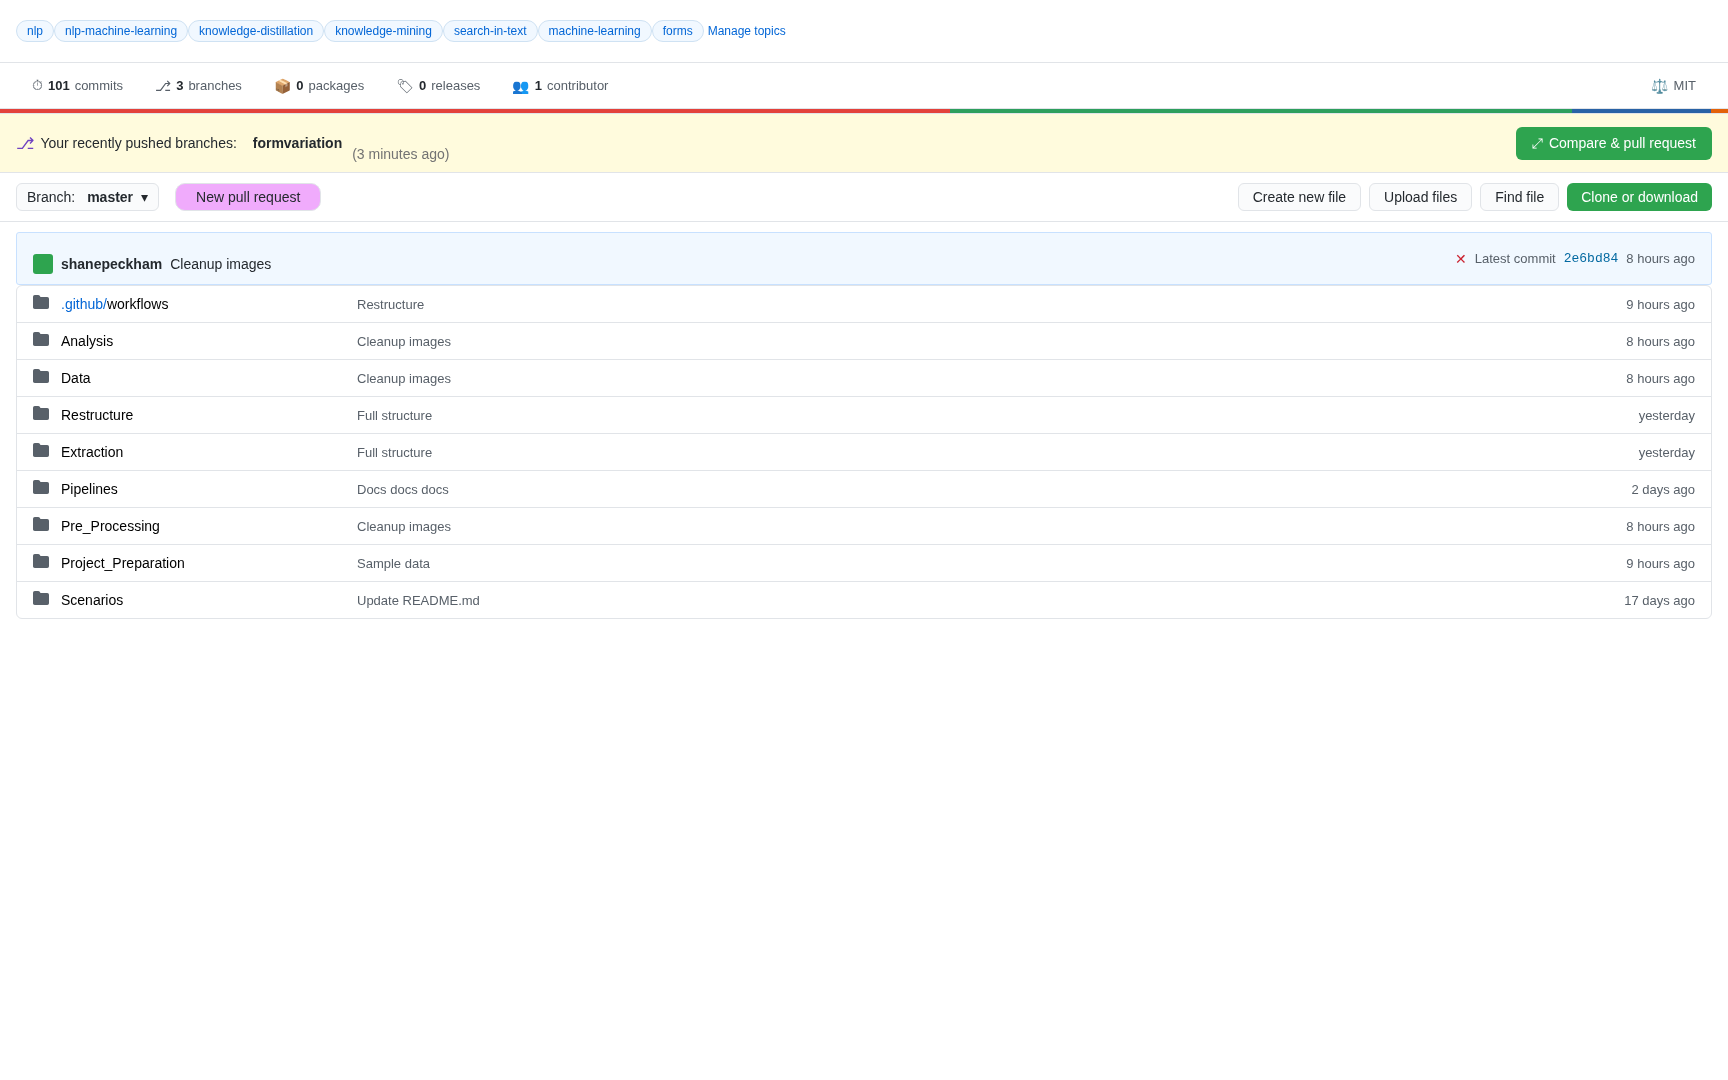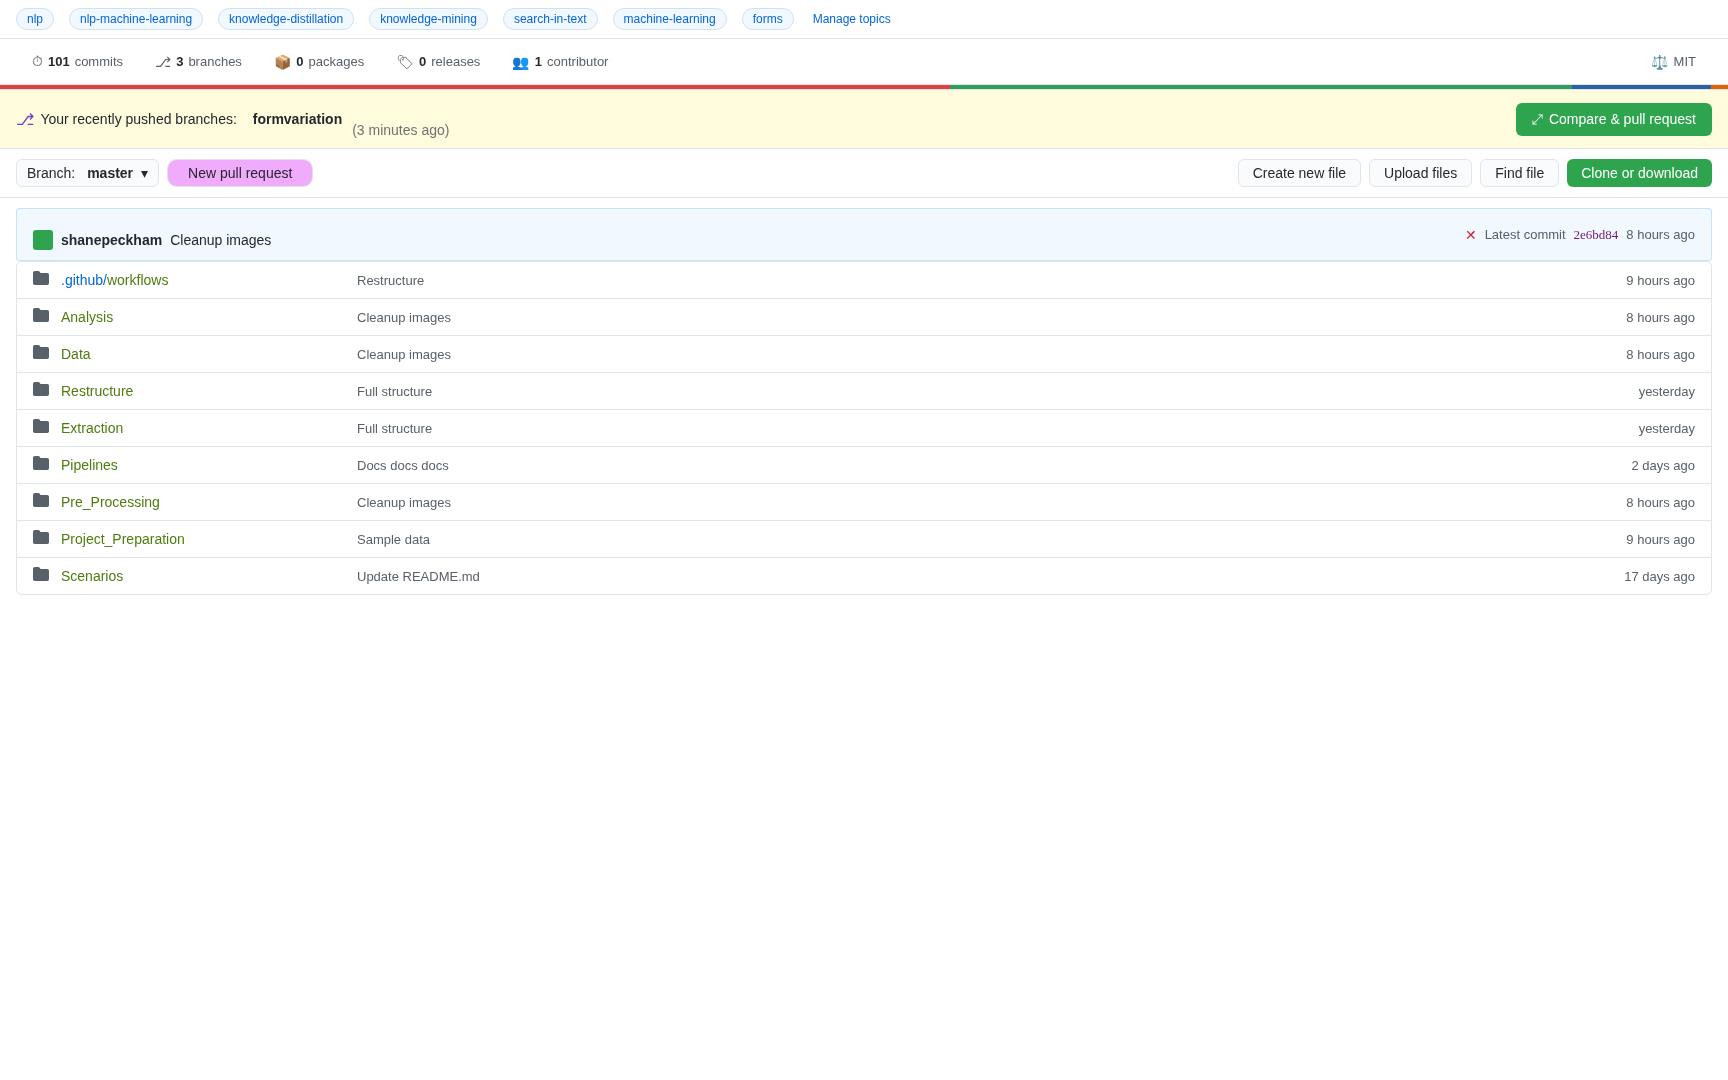--- a/index.html
+++ b/index.html
@@ -1,20 +1,20 @@
 <!DOCTYPE html>
 <html><head>
   <meta charset="utf-8">
   <style>
     * { box-sizing: border-box; margin: 0; padding: 0; }
     body { font-family: -apple-system, BlinkMacSystemFont, 'Segoe UI', Helvetica, Arial, sans-serif; font-size: 14px; color: #24292e; background: #fff; overflow-x: hidden; }
 
     
     .tags-row {
-      display: flex; padding: 8px 16px; gap: 15px; flex-wrap: wrap;
+      display: flex; padding: 20px 16px; gap: 0; flex-wrap: wrap;
       border-bottom: 1px solid #e1e4e8;
     }
     .tag {
       display: inline-block; padding: 3px 10px; border: 1px solid #cfe2f3; border-radius: 20px;
       color: #0366d6; font-size: 12px; cursor: pointer; background: #f1f8ff;
     }
     .manage-topics {
       color: #0366d6; font-size: 12px; cursor: pointer; background: none; border: none; margin-left: 4px;
     }
 
@@ -46,21 +46,21 @@
     }
     .push-notif-left { display: flex; align-items: center; gap: 6px; font-size: 14px; }
     .branch-icon { font-size: 16px; color: #6f42c1; }
     .compare-btn {
       background: #2ea44f; color: #fff; border: none; padding: 8px 16px; border-radius: 6px;
       font-size: 14px; font-weight: 500; cursor: pointer; display: flex; align-items: center; gap: 6px;
     }
 
     
     .toolbar {
-      display: flex; align-items: center; padding: 10px 16px; gap: 8px; border-bottom: 1px solid #e1e4e8;
+      display: flex; align-items: center; padding: 10px 16px; gap: 16px; border-bottom: 1px solid #e1e4e8;
     }
     .branch-selector {
       display: flex; align-items: center; gap: 4px; border: 1px solid #e1e4e8; border-radius: 6px;
       padding: 5px 10px; font-size: 14px; cursor: pointer; background: #fafbfc;
     }
     .new-pr-btn {
       border: 1px solid #e1e4e8; background: #f0abfc; border-radius: 10px; padding: 5px 20px;
       font-size: 14px; cursor: pointer; color: #24292e;
     }
     .toolbar-right { margin-left: auto; display: flex; gap: 8px; padding-left: 21px; }
@@ -77,32 +77,32 @@
     .commit-bar {
       background: #f1f8ff; border: 1px solid #c8e1ff; border-radius: 3px; margin: 10px 16px 0;
       padding: 10px 16px; display: flex; align-items: center; justify-content: space-between;
     }
     .commit-bar-left { display: flex; align-items: center; gap: 8px; margin-top: 11px; }
     .avatar { width: 20px; height: 20px; background: #2ea44f; border-radius: 3px; display: inline-block; }
     .commit-author { font-weight: 600; color: #24292e; }
     .commit-message { color: #24292e; }
     .commit-bar-right { display: flex; align-items: center; gap: 8px; color: #586069; font-size: 13px; }
     .fail-icon { color: #cb2431; font-size: 14px; }
-    .commit-hash { color: #701a75; font-family: Liberation Serif, serif; }
+    .commit-hash { color: #0369a1; font-family: Liberation Mono, monospace; }
 
     
     .file-table { margin: 0 16px 16px; border: 1px solid #e1e4e8; border-radius: 6px; overflow: hidden; }
     .file-row {
       display: flex; align-items: center; padding: 8px 16px; border-bottom: 1px solid #e1e4e8;
       gap: 0;
     }
     .file-row:last-child { border-bottom: none; }
     .file-icon { color: #586069; margin-right: 8px; font-size: 16px; min-width: 20px; }
     .file-name { color: #0366d6; cursor: pointer; width: 280px; }
-    .file-name a { color: #4d7c0f; text-decoration: none; margin-top: 12px; }
+    .file-name a { color: #000000; text-decoration: none; margin-top: 12px; }
     .github-link { color: #0366d6; }
     .file-commit { color: #586069; flex: 1; padding-left: 16px; font-size: 13px; }
     .file-time { color: #586069; font-size: 13px; text-align: right; min-width: 120px; }
   </style>
 </head>
 <body>
 
 <div class="tags-row">
   <span class="tag">nlp</span>
   <span class="tag">nlp-machine-learning</span>

